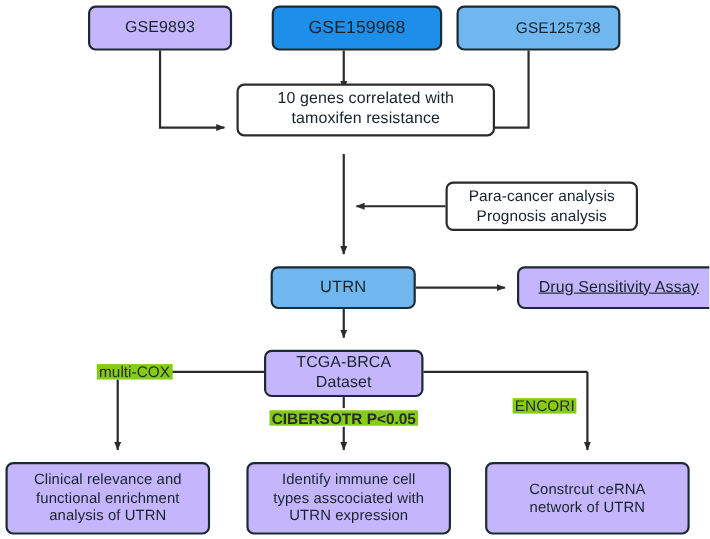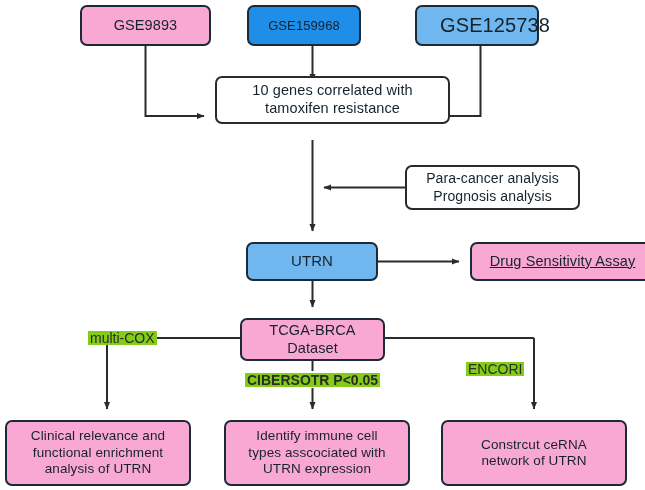--- a/index.html
+++ b/index.html
@@ -30,39 +30,39 @@
     justify-content: center;
     text-align: center;
     border: 2px solid #1c2a33;
     border-radius: 7px;
     color: #16232b;
     line-height: 1.22;
     z-index: 2;
     white-space: pre-line;
     letter-spacing: 0.1px;
   }
-  .node-teal   { background: #f9a8d4; }
+  .node-teal   { background: #c4b5fd; }
   .node-blue   { background: #1e8ee8; }
   .node-lblue  { background: #6fb7ee; }
   .node-white  { background: #ffffff; border-color: #2a2a2a; border-width: 2px; }
 
   .edge-label {
     position: absolute;
     z-index: 3;
     color: #2b2b2b;
     background: #84cc16;
     font-size: 14px;
     white-space: nowrap;
     line-height: 1;
     padding: 0 2px;
   }
 
   #n-gse9893   { left: 80px;  top: 5px;   width: 131px; height: 41px; font-size: 14.5px; }
-  #n-gse159968 { left: 247px; top: 5px;   width: 114px; height: 41px; font-size: 13px; }
-  #n-gse125738 { left: 415px; top: 5px;   width: 124px; height: 41px; font-size: 20px; padding-left: 36px; }
+  #n-gse159968 { left: 247px; top: 5px;   width: 155px; height: 41px; font-size: 16px; }
+  #n-gse125738 { left: 415px; top: 5px;   width: 149px; height: 41px; font-size: 14px; padding-left: 36px; }
   #n-tengenes  { left: 215px; top: 76px;  width: 235px; height: 48px; font-size: 14.5px; }
   #n-paracan   { left: 405px; top: 165px; width: 175px; height: 45px; font-size: 14px; }
   #n-utrn      { left: 246px; top: 242px; width: 132px; height: 39px; font-size: 15px; }
   #n-drug      { left: 470px; top: 242px; width: 185px; height: 39px; font-size: 14.5px; text-decoration: underline; }
   #n-tcga      { left: 240px; top: 318px; width: 145px; height: 43px; font-size: 14.5px; }
   #n-clinical  { left: 5px;   top: 420px; width: 186px; height: 66px; font-size: 13.5px; }
   #n-immune    { left: 224px; top: 420px; width: 186px; height: 66px; font-size: 13.5px; }
   #n-cerna     { left: 441px; top: 420px; width: 186px; height: 66px; font-size: 13.5px; }
 
   #lbl-multicox { left: 88px;  top: 331px; }

